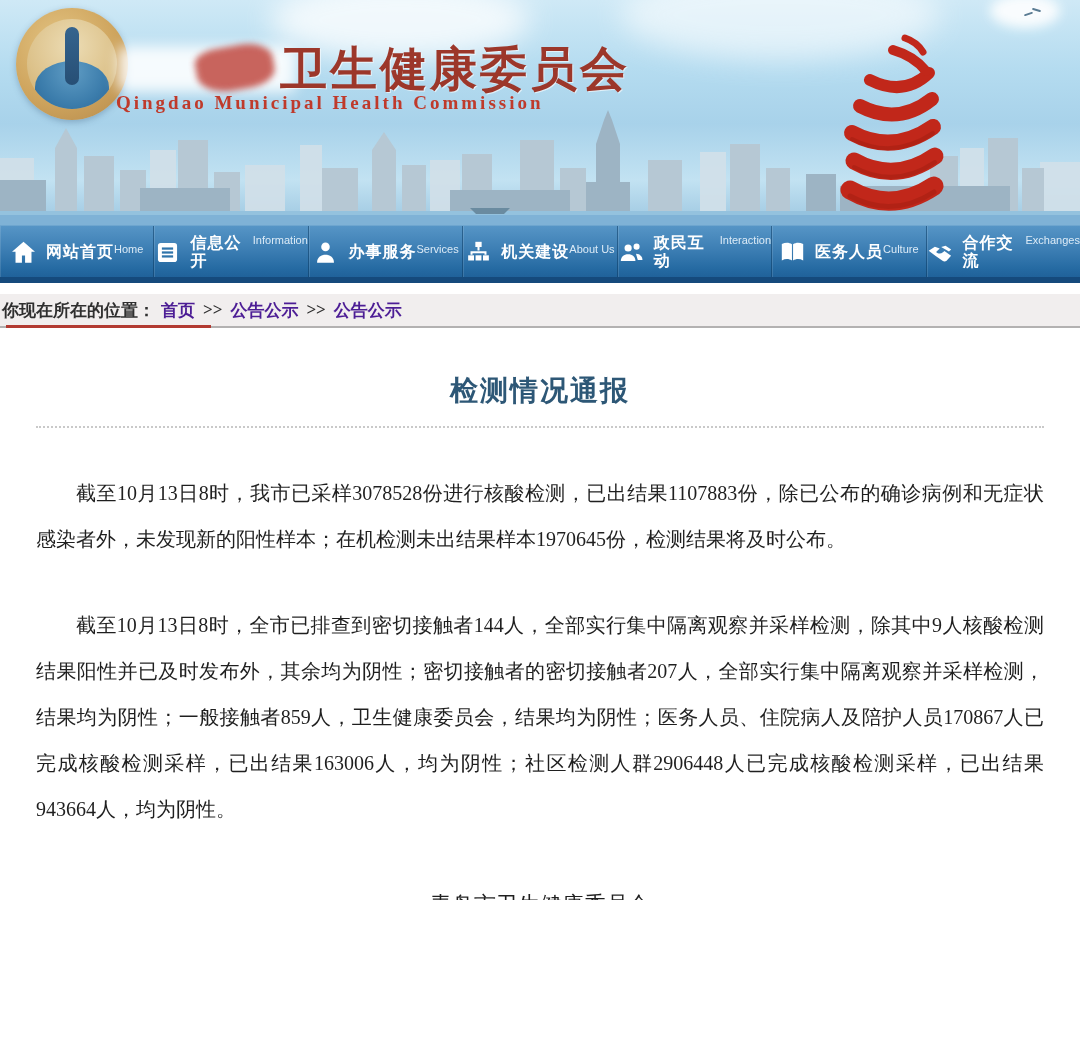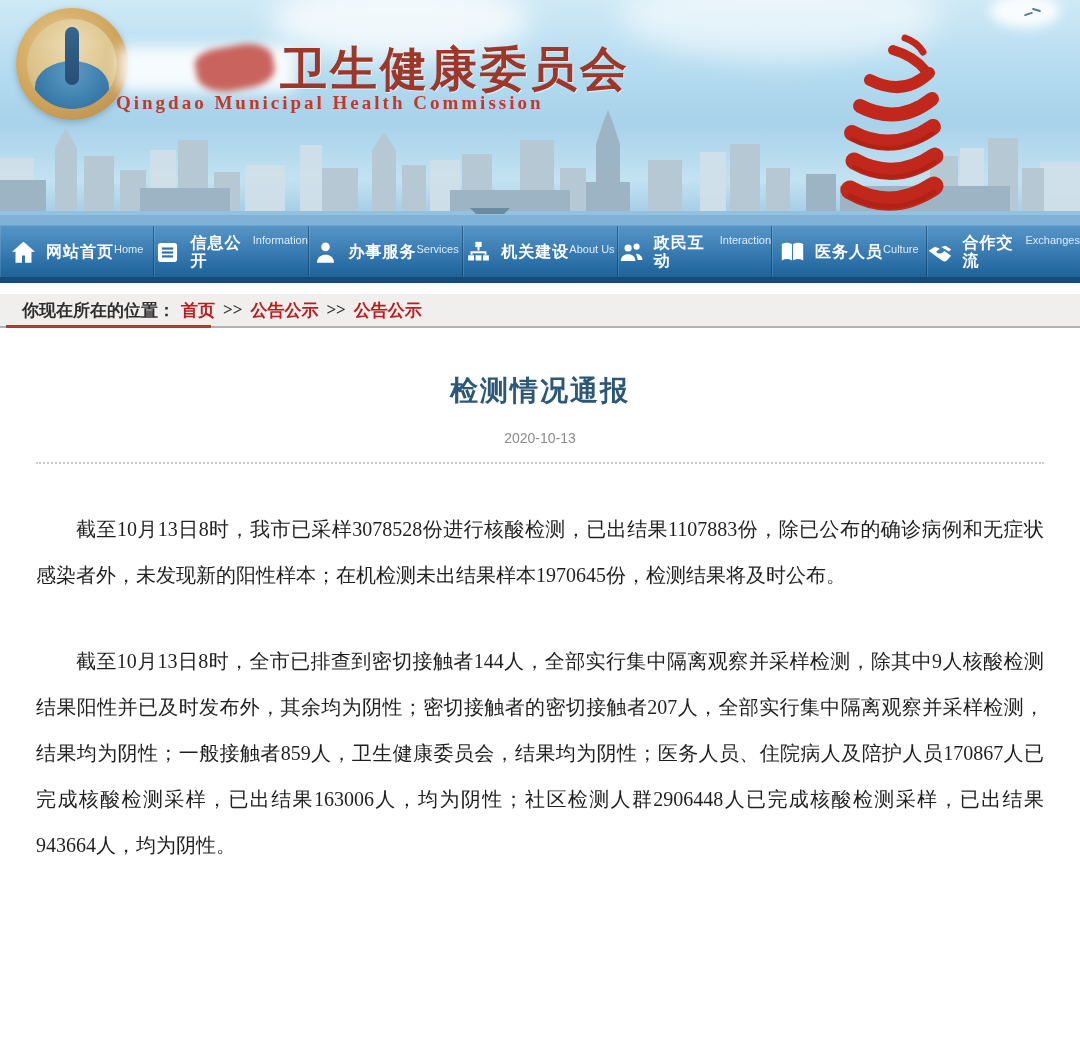--- a/index.html
+++ b/index.html
@@ -66,25 +66,25 @@
   .nav-icon { width:27px; height:27px; flex:0 0 auto; }
   .nav-icon svg { width:100%; height:100%; fill:#ffffff; }
   .nav-text { display:flex; flex-direction:row; line-height:1.15; }
   .nav-cn { color:#ffffff; font-size:16px; font-weight:bold; letter-spacing:1px; }
   .nav-en { color:#dcebf7; font-size:11px; }
 
   
   .crumb-gap { height:11px; background:#ffffff; }
   .breadcrumb {
     position:relative; height:34px; background:#f1eeee; border-bottom:2px solid #b3b1b1;
-    display:flex; align-items:center; padding-left:22px;
+    display:flex; align-items:center; padding-left:2px;
     font-family:"Liberation Serif","DejaVu Serif",serif; font-size:17px; font-weight:bold; color:#2f2f2f;
   }
   .breadcrumb .redline { position:absolute; left:6px; bottom:-2px; width:205px; height:3px; background:#b23a31; }
-  .crumb-link { color:#b91c1c; text-decoration:none; cursor:pointer; margin:0 6px; }
+  .crumb-link { color:#4c1d95; text-decoration:none; cursor:pointer; margin:0 6px; }
   .crumb-sep { color:#2f2f2f; margin:0 2px; }
 
   
   .article { padding:0 36px; }
   .article-title {
     margin-top:44px; text-align:center; font-family:"Liberation Serif","DejaVu Serif",serif;
     font-size:28px; font-weight:bold; color:#2d5776; letter-spacing:2px;
   }
   .article-date { margin-top:20px; text-align:center; font-size:14px; color:#8a8a8a;
     font-family:"Liberation Sans",sans-serif; }
@@ -295,21 +295,20 @@
     <span>你现在所在的位置：</span>
     <a class="crumb-link">首页</a>
     <span class="crumb-sep">&gt;&gt;</span>
     <a class="crumb-link">公告公示</a>
     <span class="crumb-sep">&gt;&gt;</span>
     <a class="crumb-link">公告公示</a>
   </div>
 
   <div class="article">
     <div class="article-title">检测情况通报</div>
-    <div class="article-date">2020-10-13</div>
     <div class="dotted-sep"></div>
 
     <p class="body-text p1">截至10月13日8时，我市已采样3078528份进行核酸检测，已出结果1107883份，除已公布的确诊病例和无症状感染者外，未发现新的阳性样本；在机检测未出结果样本1970645份，检测结果将及时公布。</p>
     <p class="body-text p2">截至10月13日8时，全市已排查到密切接触者144人，全部实行集中隔离观察并采样检测，除其中9人核酸检测结果阳性并已及时发布外，其余均为阴性；密切接触者的密切接触者207人，全部实行集中隔离观察并采样检测，结果均为阴性；一般接触者859人，卫生健康委员会，结果均为阴性；医务人员、住院病人及陪护人员170867人已完成核酸检测采样，已出结果163006人，均为阴性；社区检测人群2906448人已完成核酸检测采样，已出结果943664人，均为阴性。</p>
 
     <p class="signature">青岛市卫生健康委员会</p>
     <p class="signature-date">2020年10月13日</p>
 
   </div>
 

